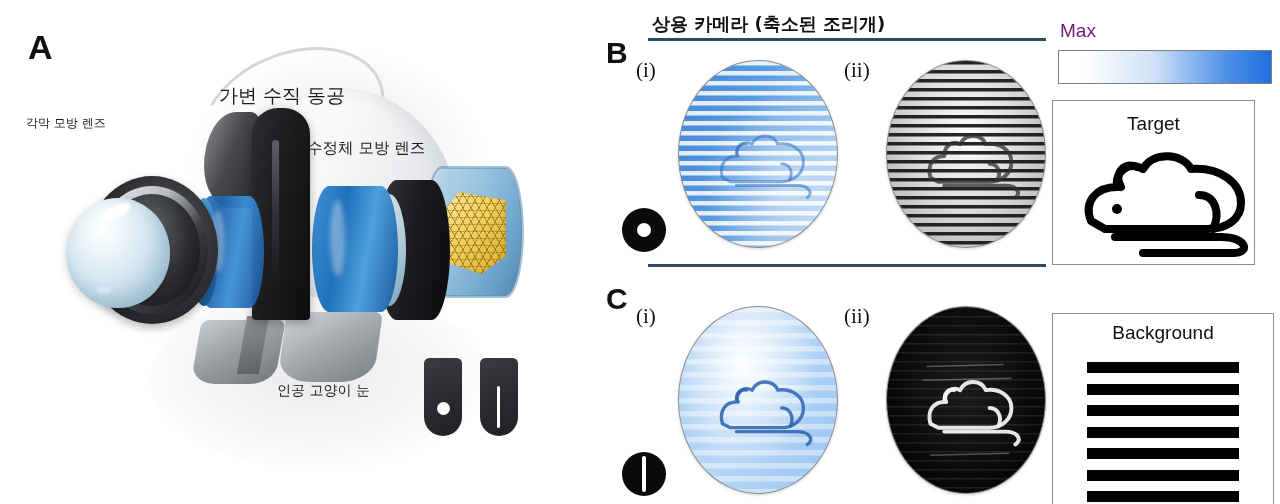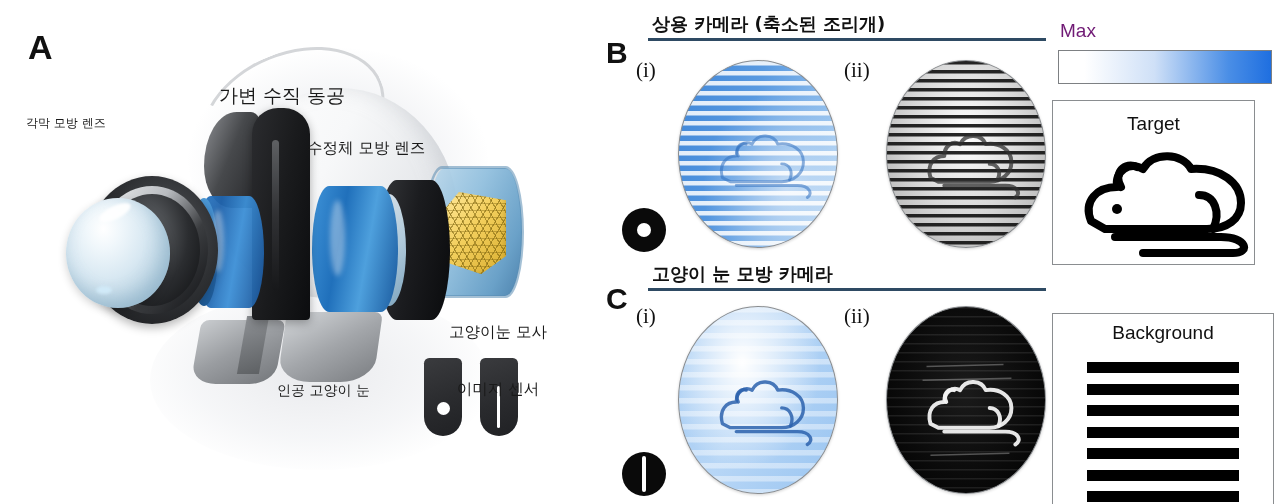--- a/index.html
+++ b/index.html
@@ -434,24 +434,20 @@
     <div class="opt" id="cornea-specular-2"></div>
 
     <div class="pupil-chip" id="pupil-chip-round"></div>
     <div id="pupil-hole-round"></div>
     <div class="pupil-chip" id="pupil-chip-slit"></div>
     <div id="pupil-hole-slit"></div>
 
     <div class="kr-label" id="label-cornea">각막 모방 렌즈</div>
     <div class="kr-label" id="label-vpupil">가변 수직 동공</div>
     <div class="kr-label" id="label-lens">수정체 모방 렌즈</div>
-    <div class="kr-label" id="label-sensor">
-      <div>고양이눈 모사</div>
-      <div>이미지 센서</div>
-    </div>
     <div class="kr-label" id="label-eye">인공 고양이 눈</div>
   </div>
 
   <div class="sub-panel" id="panel-b" style="left:606px; top:12px; width:440px; height:252px;">
 
     <div class="panel-letter" style="left:0px; top:26px; font-size:30px;">B</div>
 
     <div class="sub-title-wrap" style="left:42px; top:0px; width:398px;">
       <div class="sub-title">상용 카메라 (축소된 조리개)</div>
       <div class="sub-title-rule"></div>
@@ -486,21 +482,20 @@
 
     <div class="aperture-icon" style="left:16px; top:196px; width:44px; height:44px;"></div>
     <div class="aperture-round-hole" style="left:31px; top:211px; width:14px; height:14px;"></div>
   </div>
 
   <div class="sub-panel" id="panel-c" style="left:606px; top:262px; width:440px; height:240px;">
 
     <div class="panel-letter" style="left:0px; top:22px; font-size:30px;">C</div>
 
     <div class="sub-title-wrap" style="left:42px; top:0px; width:398px;">
-      <div class="sub-title">고양이 눈 모방 카메라</div>
       <div class="sub-title-rule"></div>
     </div>
 
     <div class="roman-label" style="left:30px; top:44px; font-size:21px;">(i)</div>
 
     <div class="img-circle" id="img-c-i" style="left:72px; top:44px; width:160px; height:188px;">
       <svg class="mouse-svg" viewBox="0 0 160 188">
         <g fill="none" stroke="#2c62ad" stroke-opacity="0.85" stroke-width="3.4" stroke-linecap="round" stroke-linejoin="round">
           <path d="M44 118 C40 104 48 96 58 96 C58 86 66 80 74 84 C80 72 96 74 100 84
                    C114 82 126 90 126 102 C126 114 116 122 104 122 L52 122 Z"></path>

